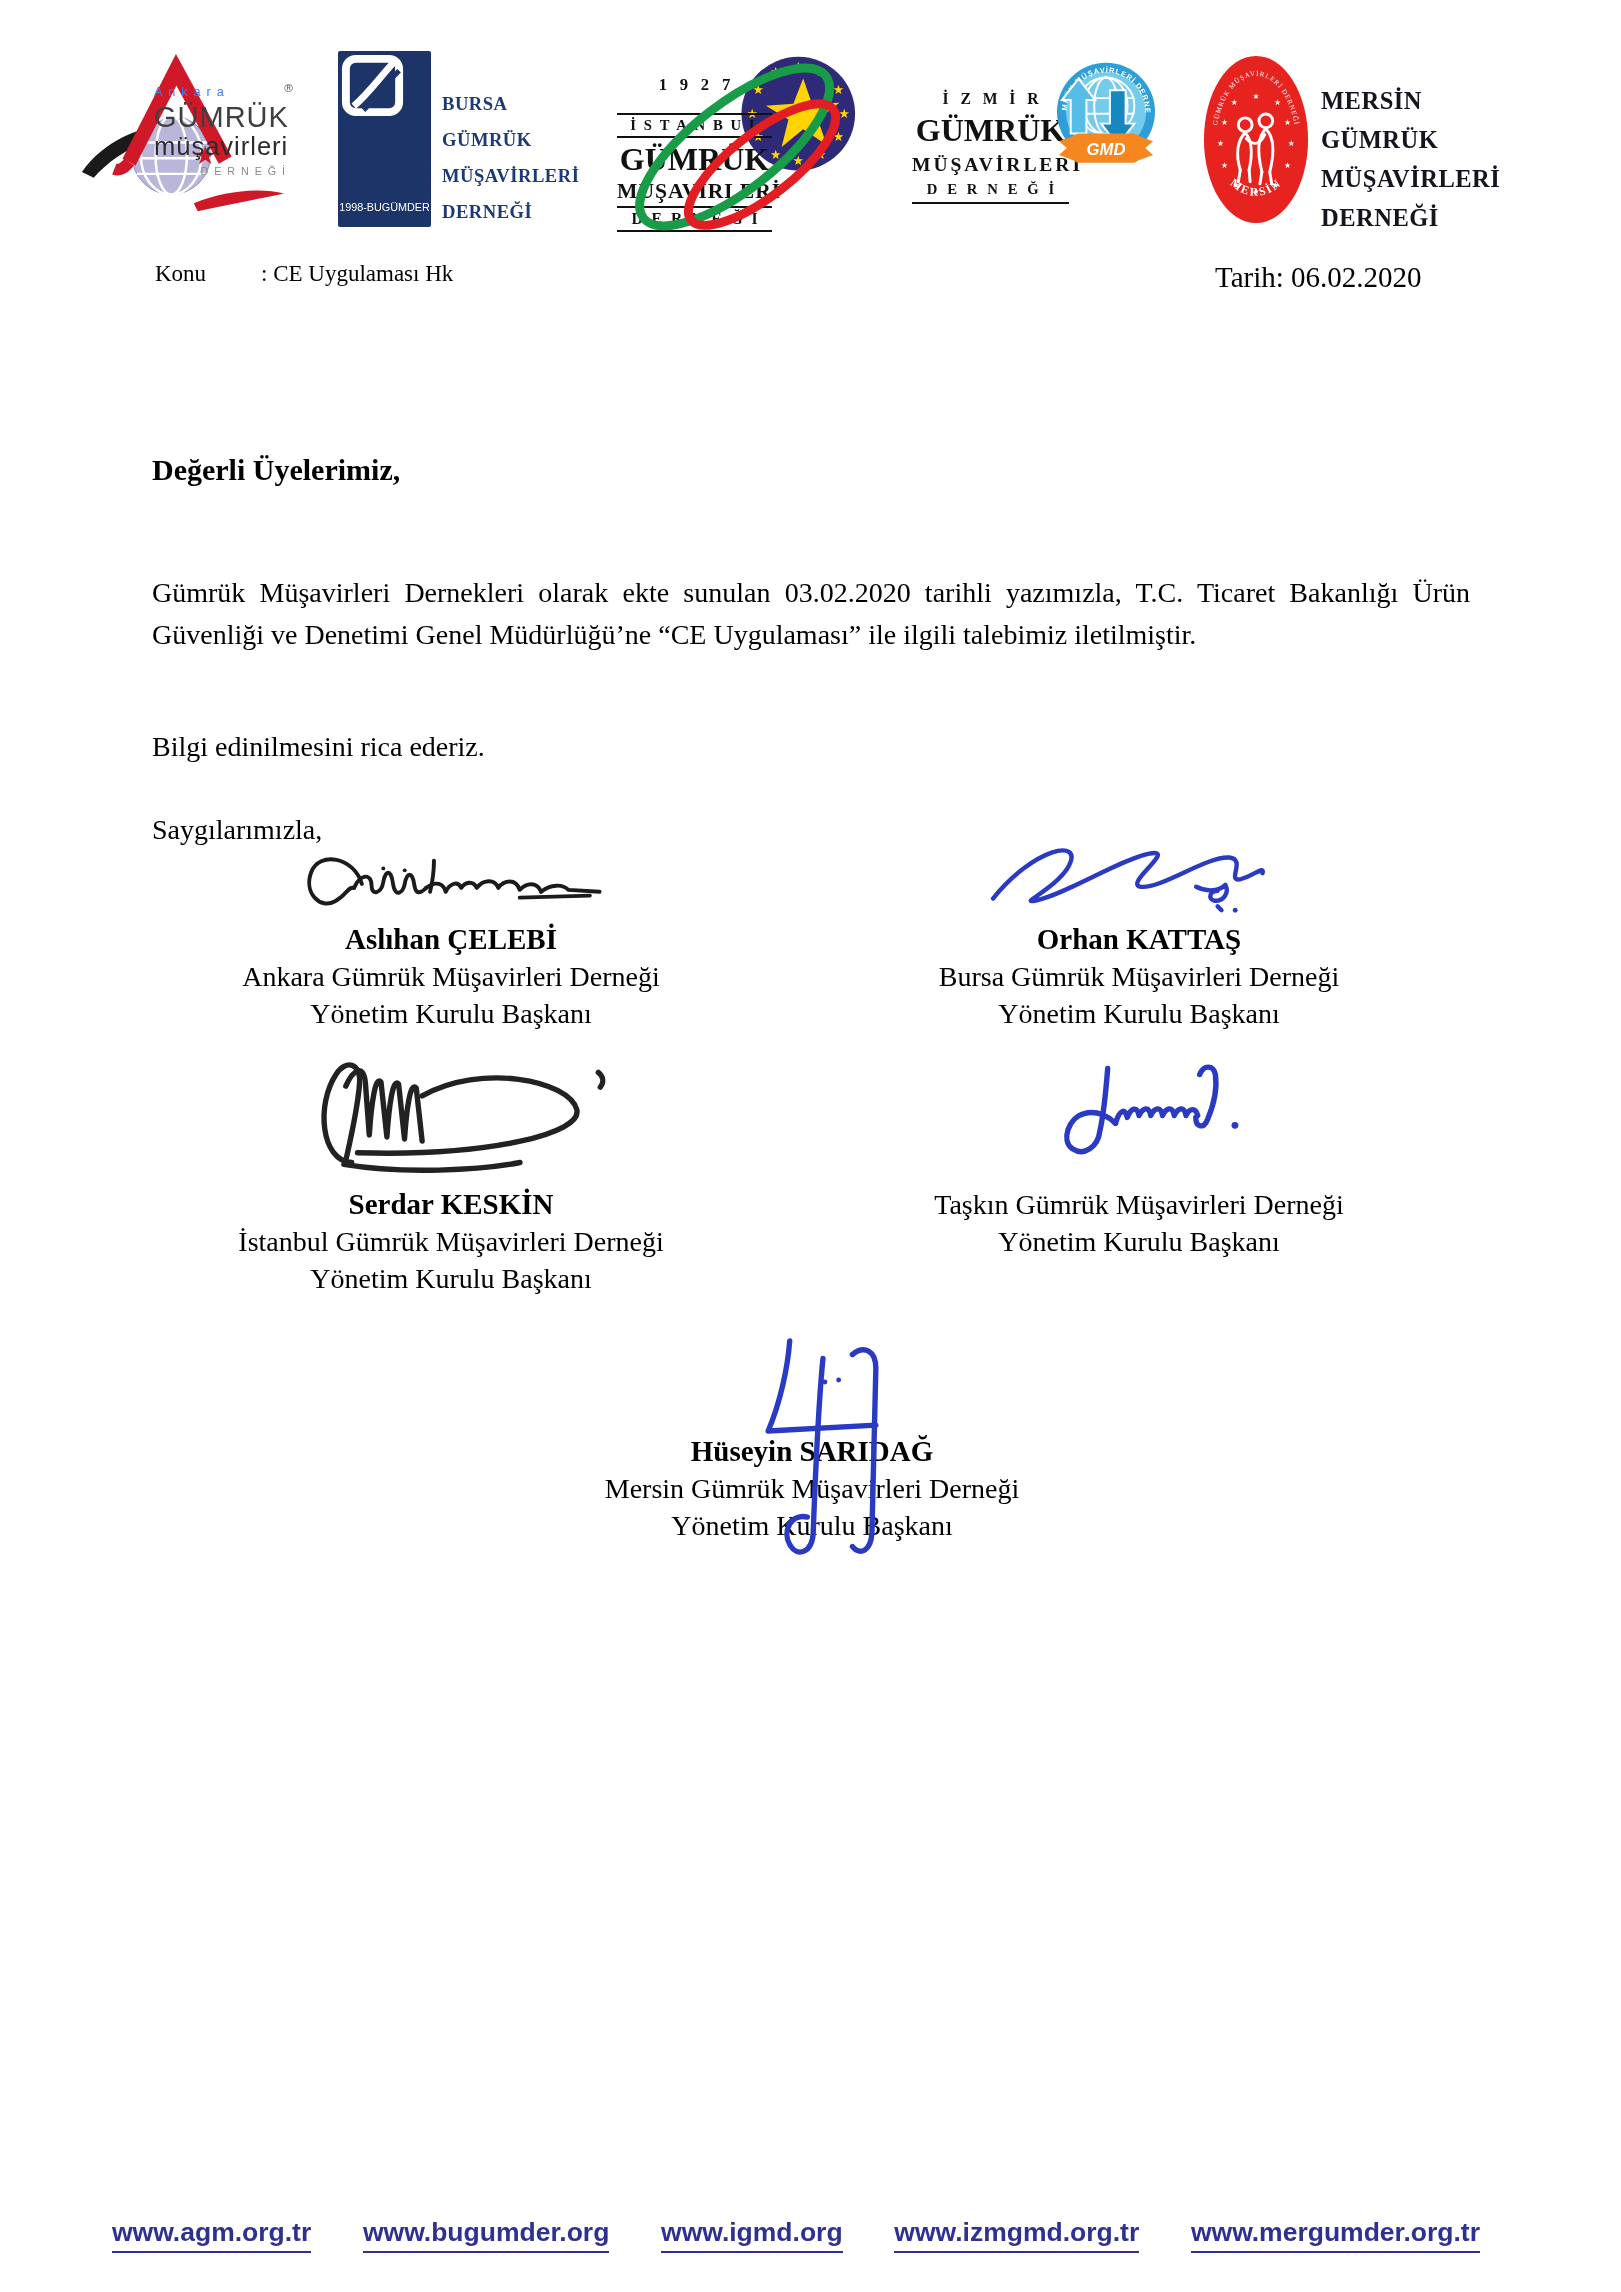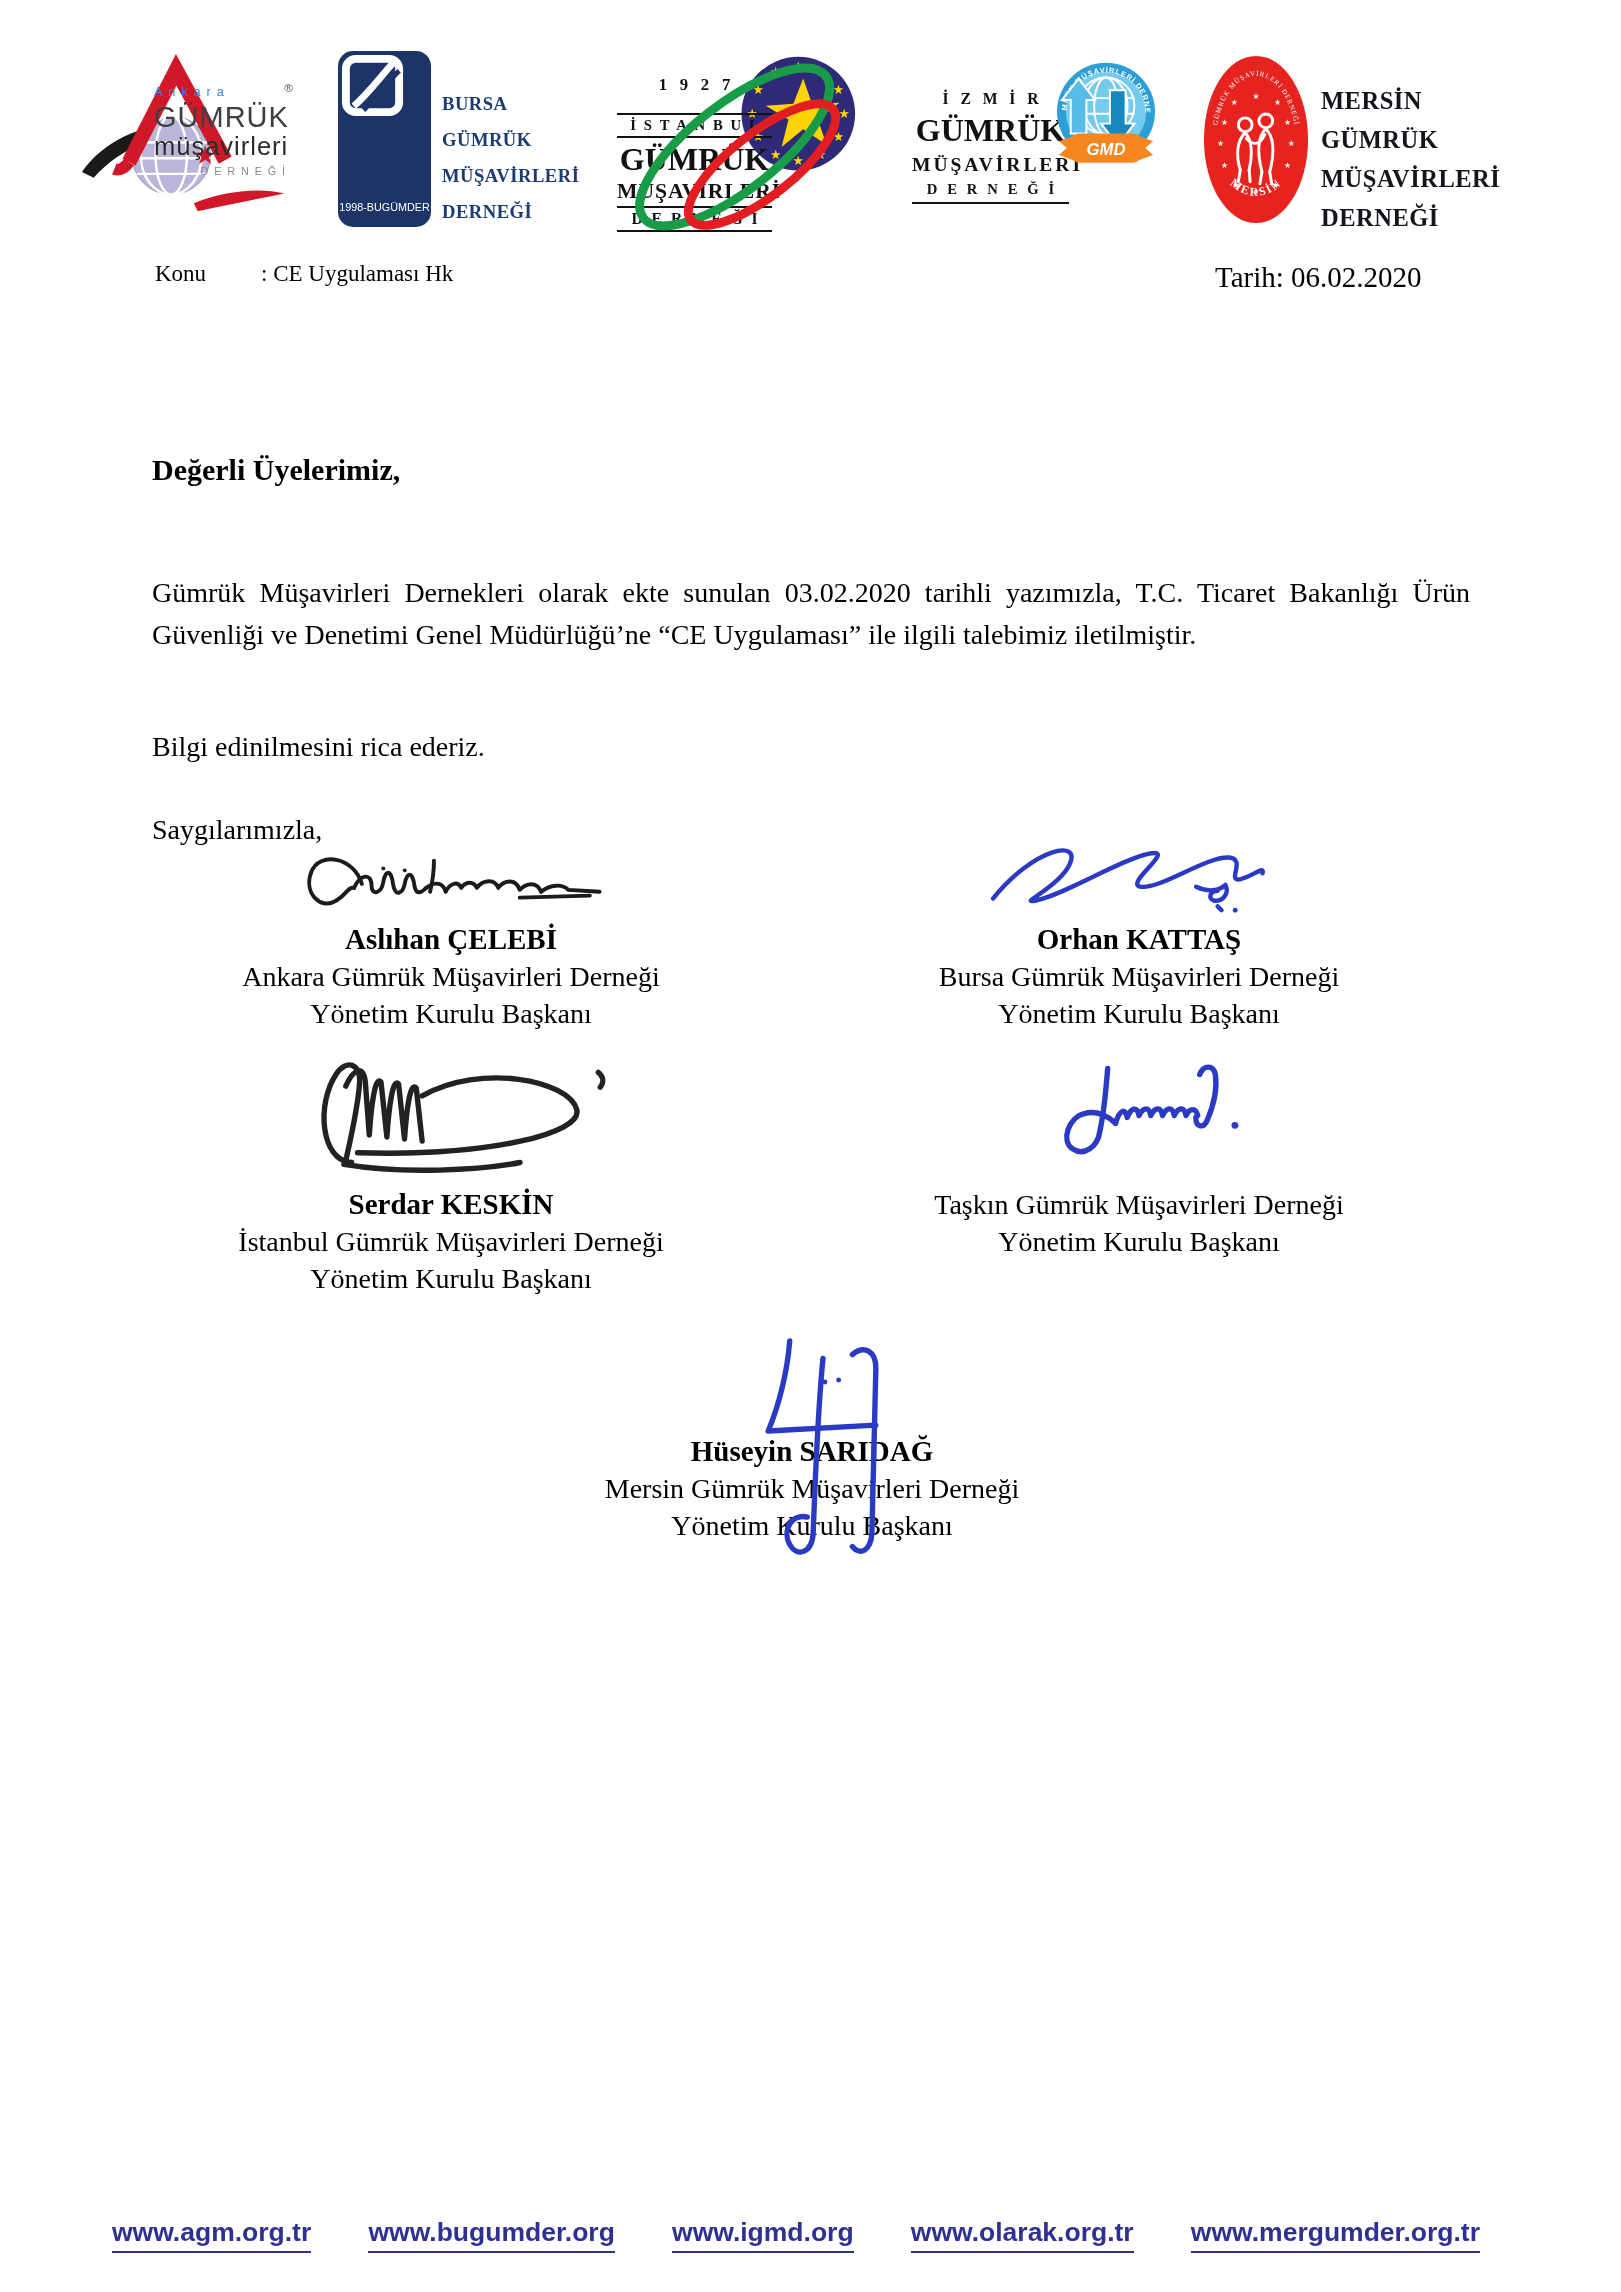--- a/index.html
+++ b/index.html
@@ -18,21 +18,21 @@
   #logo-ankara { left:78px; top:54px; width:211px; height:172px; }
   .ank-text { position:absolute; left:76px; top:31px; width:137px; font-family:"Liberation Sans",sans-serif; }
   .ank-city { font-size:12.7px; letter-spacing:5.9px; color:#3b82f6; }
   .ank-reg  { position:absolute; right:-2px; top:-3.9px; font-size:11.8px; color:#555; letter-spacing:0; }
   .ank-title { font-size:29px; color:#3f3f3f; letter-spacing:1px; margin-top:2px; }
   .ank-sub   { font-size:25.5px; color:#2b2b2b; letter-spacing:1px; margin-top:-2px; }
   .ank-bottom{ font-size:10.8px; color:#8a8a8a; letter-spacing:5.9px; margin-top:3.9px; text-align:right; }
 
   
   #logo-bursa { left:338px; top:51px; width:211px; height:176px; }
-  .bursa-rect { position:absolute; left:0; top:0; width:93px; height:176px; background:#1c3467; border-radius:15px; }
+  .bursa-rect { position:absolute; left:0; top:0; width:93px; height:176px; background:#1c3467; border-radius:2px; }
   .bursa-emblem { position:absolute; left:12.7px; top:27.4px; }
   .bursa-year { position:absolute; left:0; bottom:13.7px; width:93px; text-align:center;
                 font-family:"Liberation Sans",sans-serif; font-size:10.8px; color:#fff; letter-spacing:0; }
   .bursa-text { position:absolute; left:104px; top:35px; font-size:18.6px; font-weight:bold;
                 color:#1c3a75; line-height:36px; letter-spacing:0.5px; }
 
   
   #logo-istanbul { left:617px; top:49px; width:245px; height:191px; }
   .ist-text { position:absolute; left:0; top:25.5px; width:155px; text-align:center; font-weight:bold; color:#111; z-index:1; }
   .ist-year { font-size:16.7px; letter-spacing:12.7px; padding-left:12.7px; border-bottom:2px solid #111; padding-bottom:18px; }
@@ -322,18 +322,18 @@
     </svg>
     <div class="sig-name">Hüseyin SARIDAĞ</div>
     <div class="sig-org">Mersin Gümrük Müşavirleri Derneği</div>
     <div class="sig-title">Yönetim Kurulu Başkanı</div>
   </div>
 
   <div class="footer">
     <a>www.agm.org.tr</a>
     <a>www.bugumder.org</a>
     <a>www.igmd.org</a>
-    <a>www.olarak.org.tr</a>
+    <a>www.izmgmd.org.tr</a>
     <a>www.mergumder.org.tr</a>
   </div>
 
 </div>
 
 
 </body></html>

